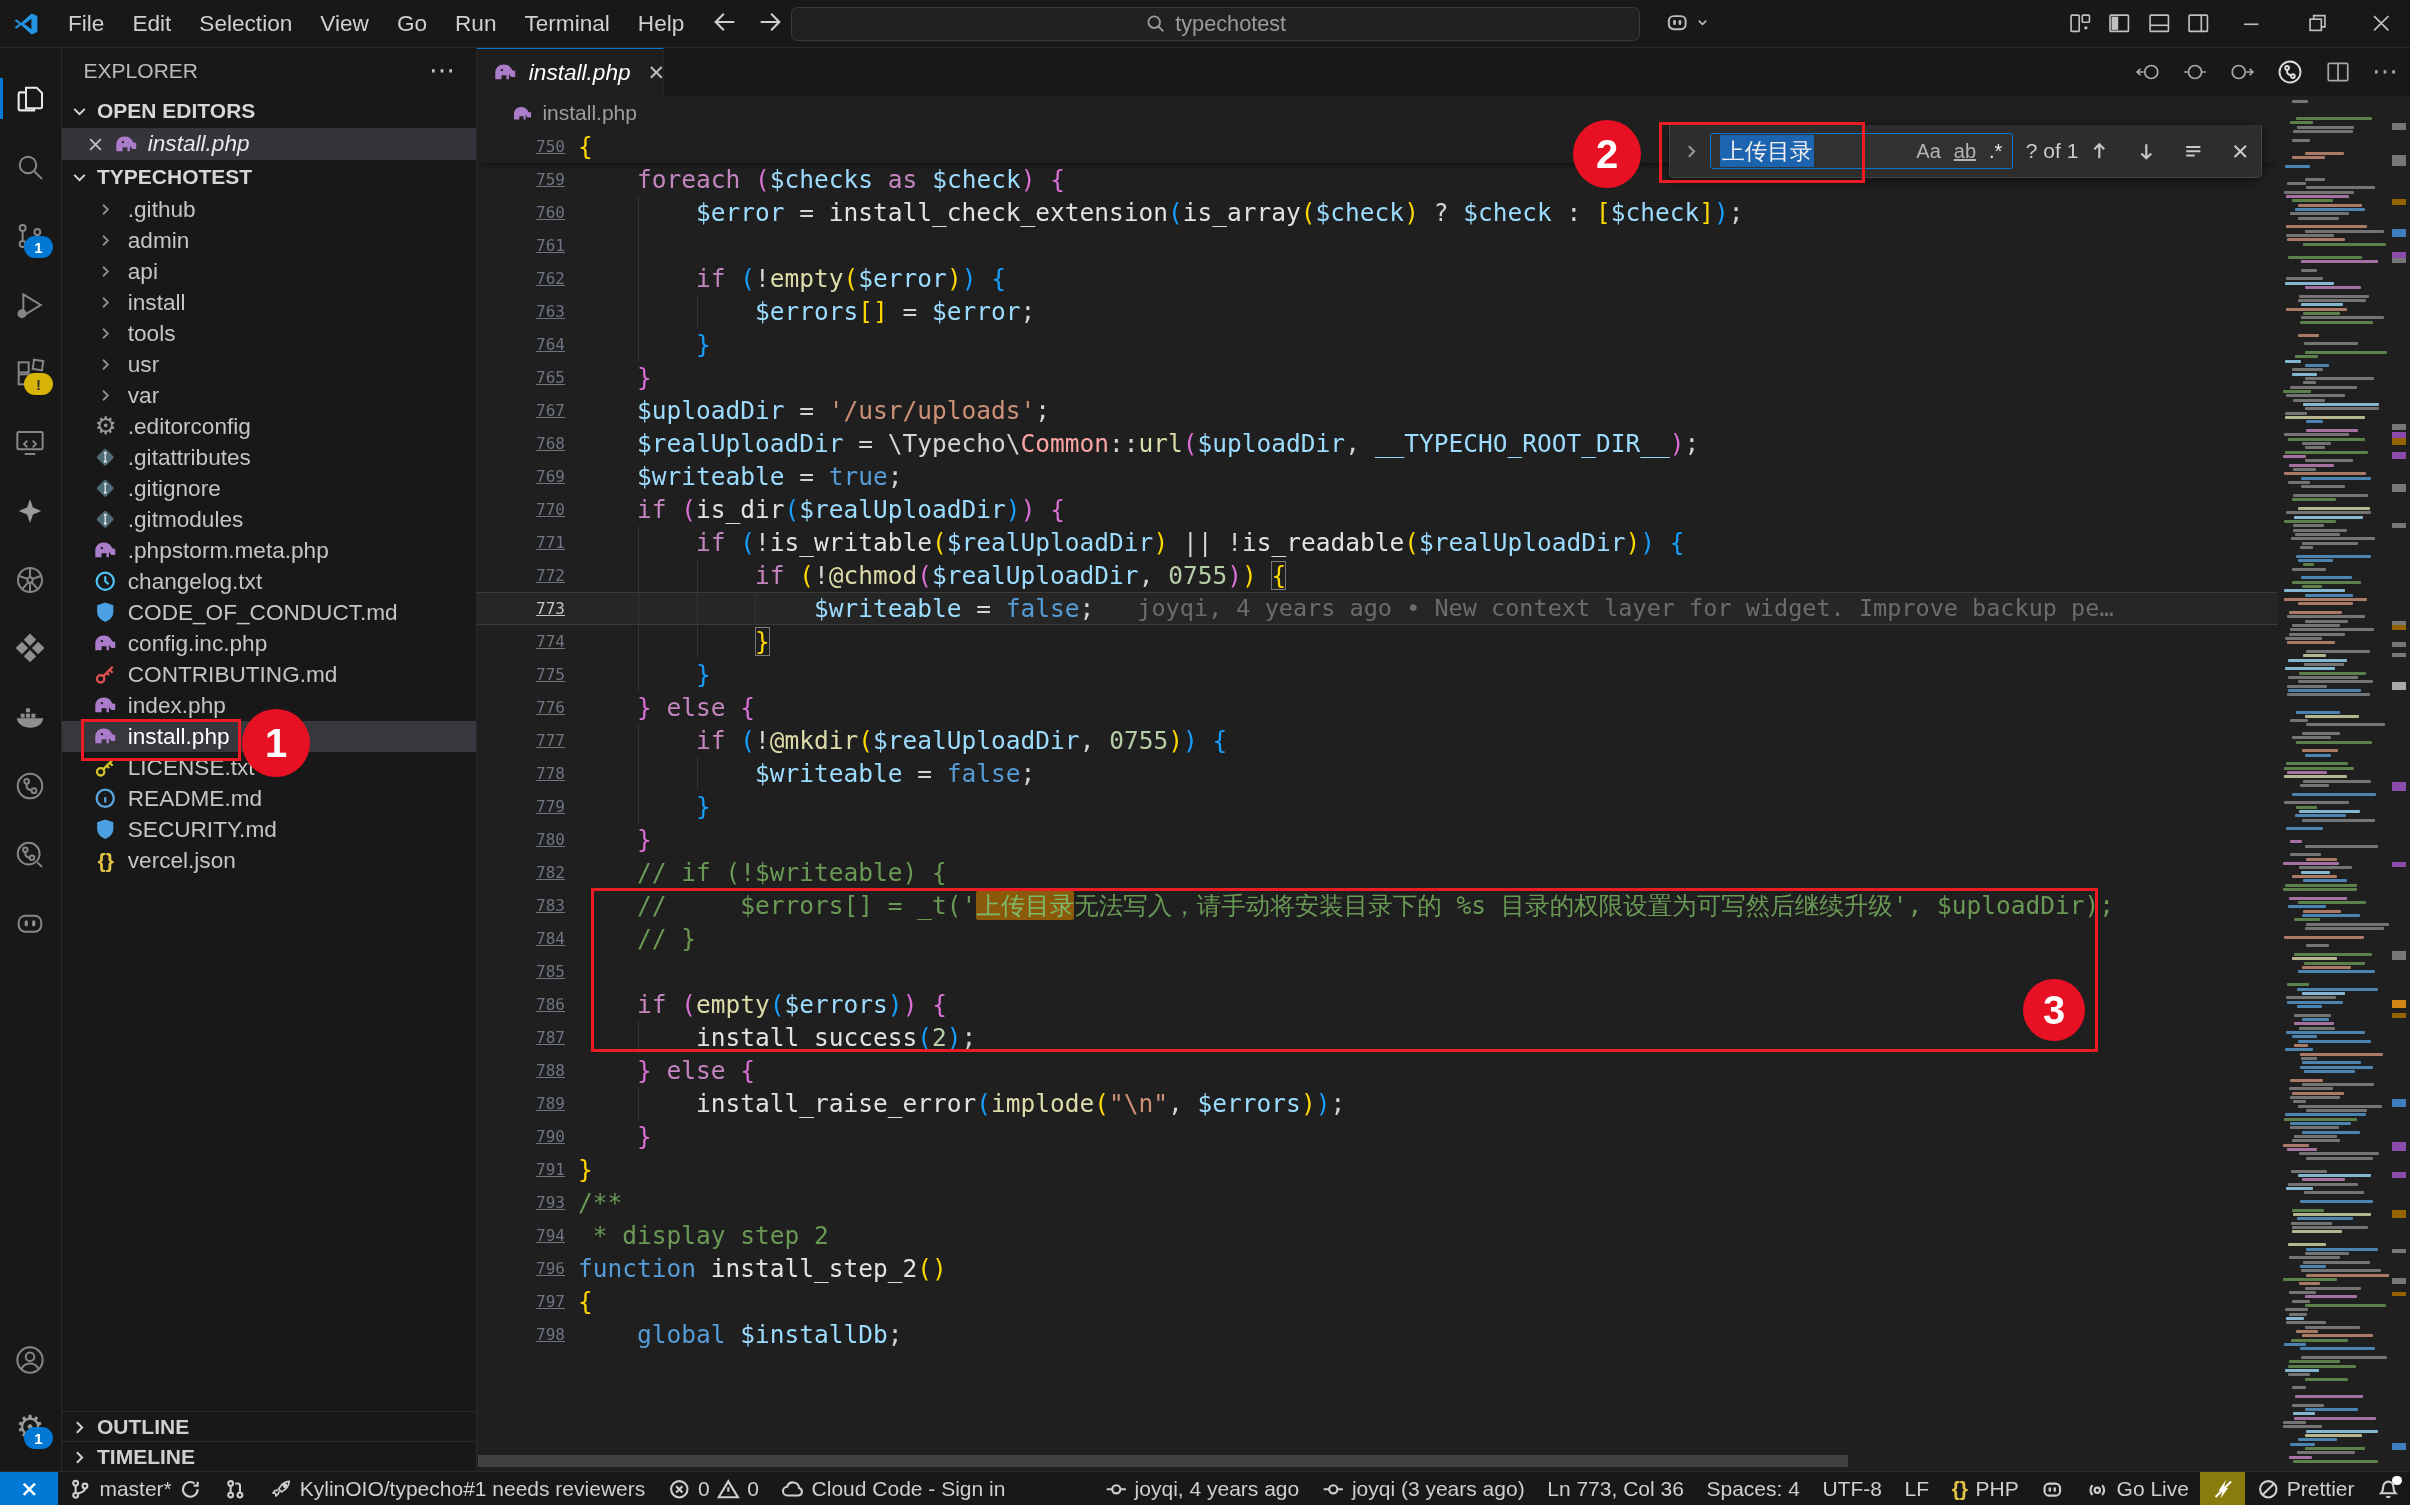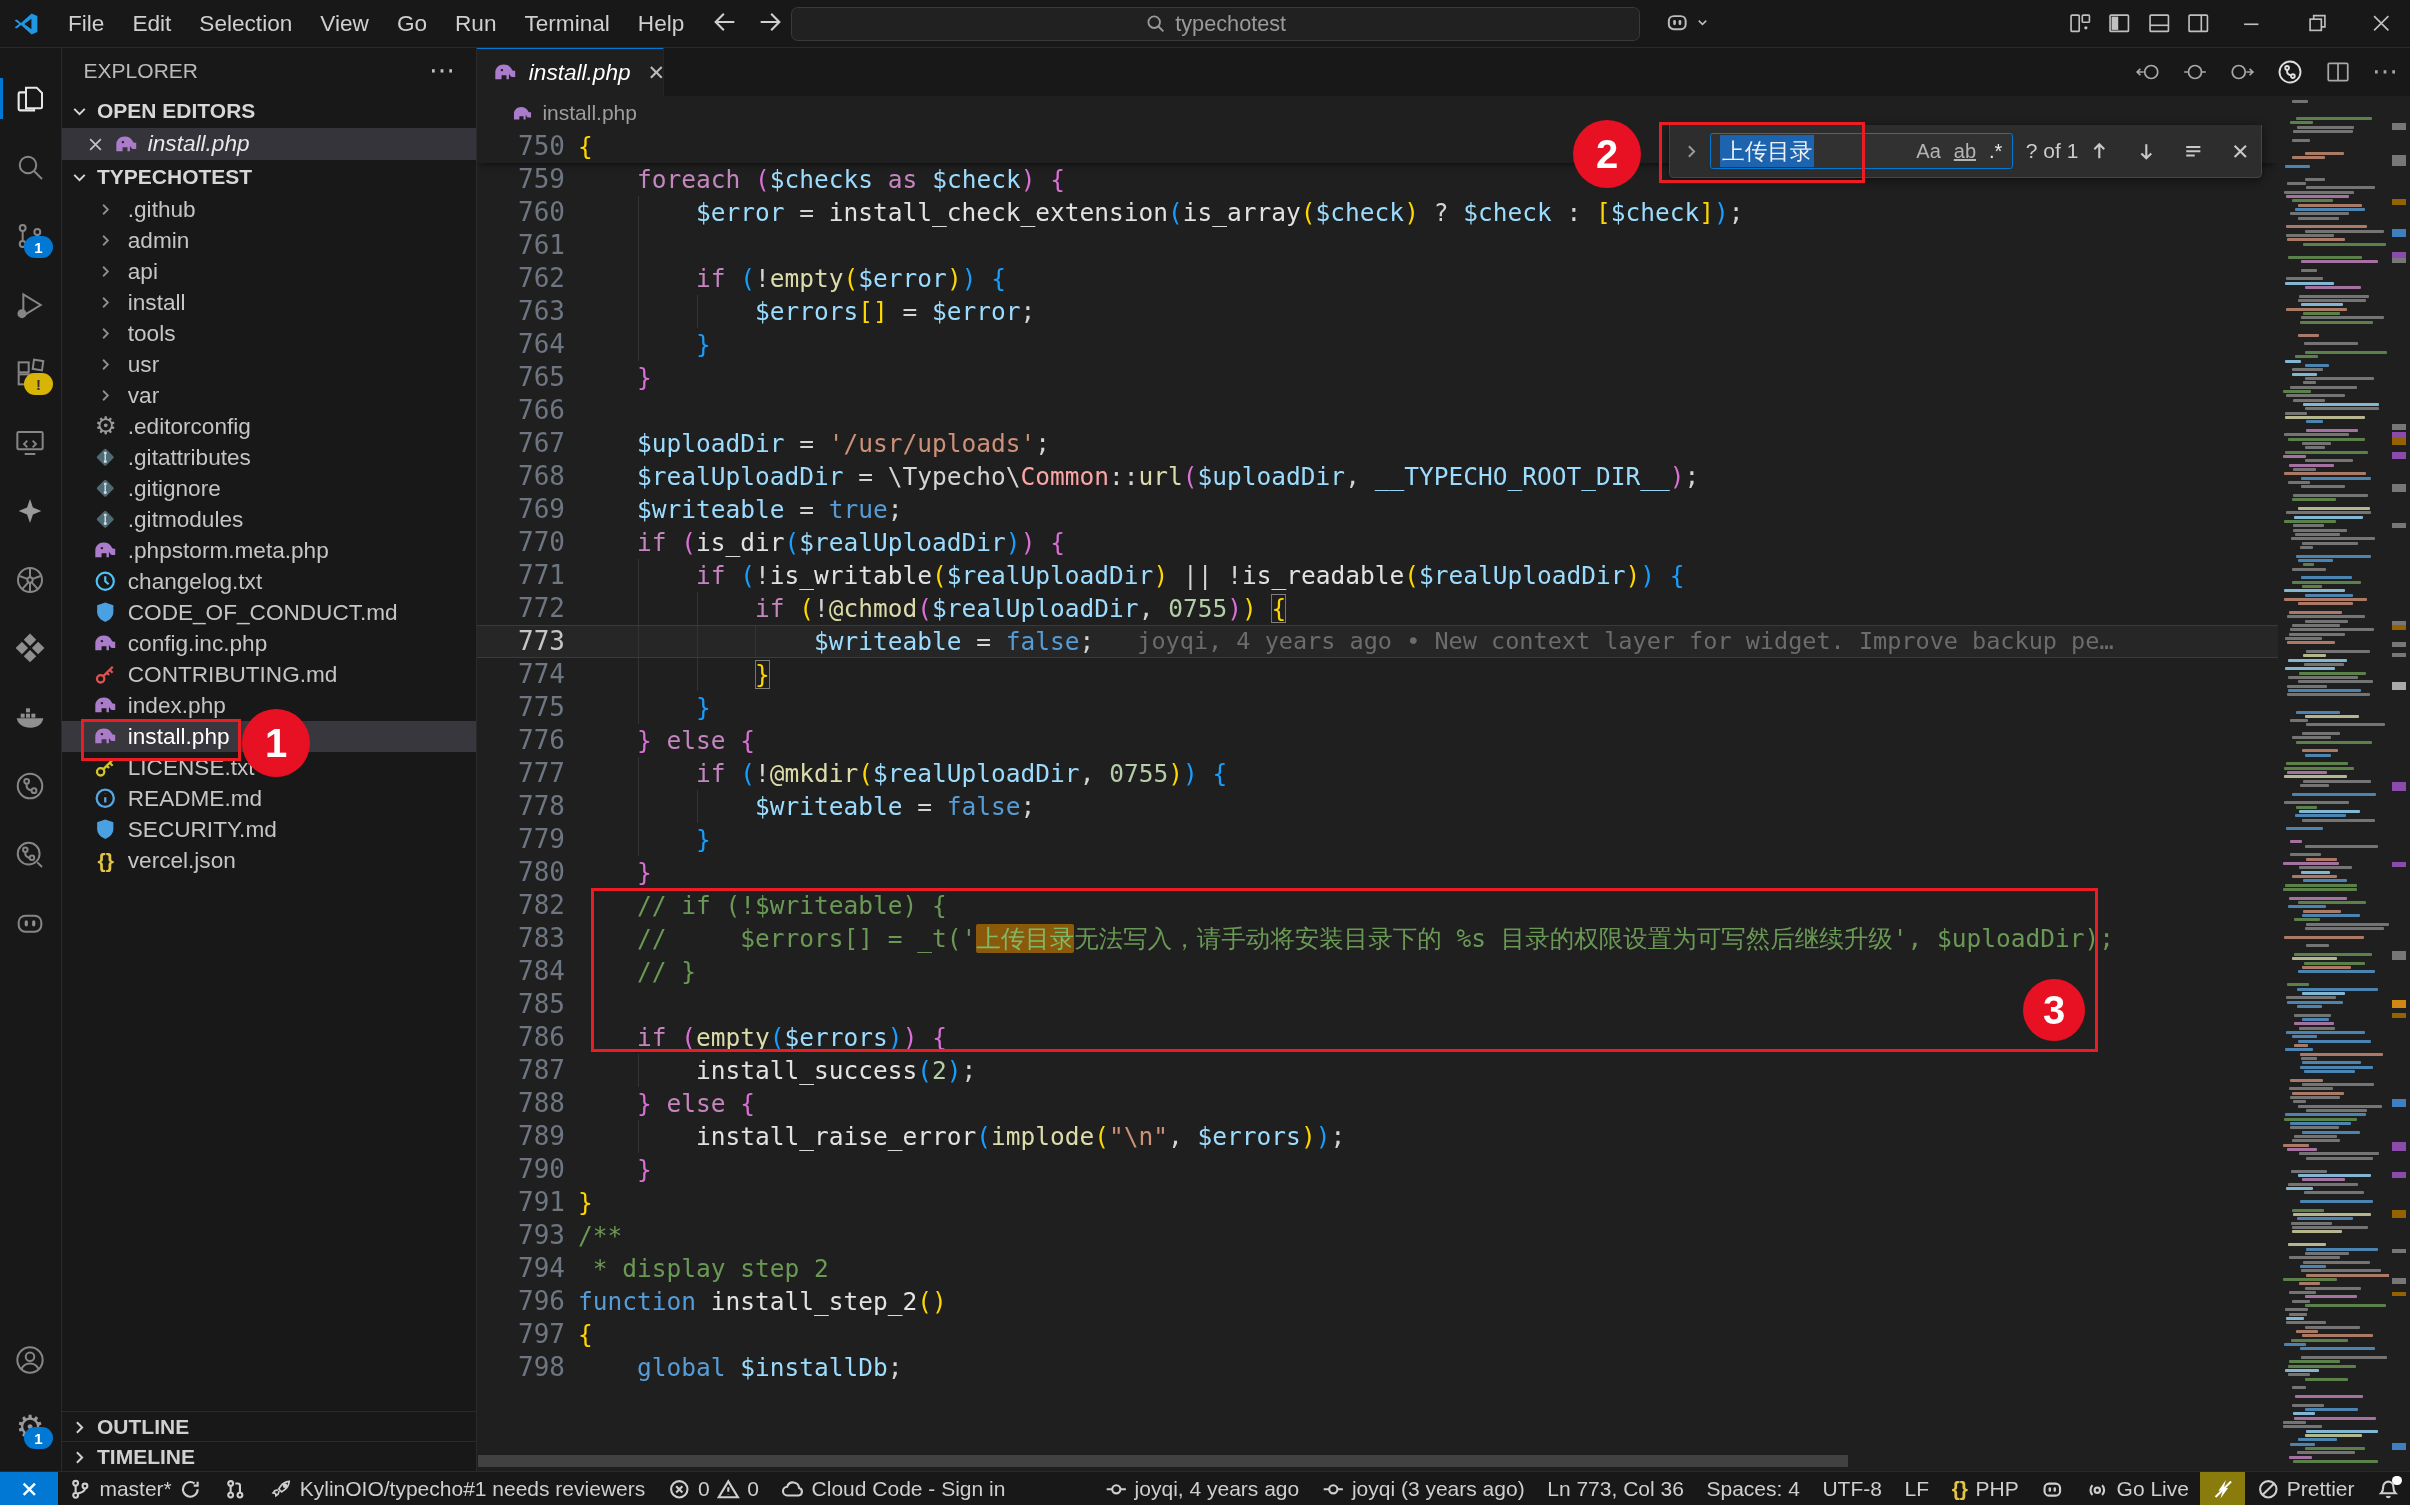--- a/index.html
+++ b/index.html
@@ -53,21 +53,21 @@
        border-right:0.9px solid #252525;display:flex;align-items:center;gap:11.3px;padding:0 13px 0 17px;box-sizing:border-box;}
   .tab .fname{font-style:italic;font-size:22.6px;color:#ffffff;}
   .tab .closex{color:#bbbbbb;font-size:21px;margin-left:5.6px;}
   .ed-actions{position:absolute;right:13px;top:0;height:49px;display:flex;align-items:center;gap:21px;color:#a8a8a8;}
   .breadcrumb{position:absolute;left:0;top:49px;right:132px;height:34px;display:flex;align-items:center;
               gap:9.4px;padding-left:36px;color:#9d9d9d;font-size:21px;background:#1f1f1f;}
   .code{position:absolute;left:0;top:83px;width:1802px;bottom:0;overflow:hidden;
         font-family:"DejaVu Sans Mono",monospace;font-size:24.5px;}
   .line{position:relative;height:33px;line-height:33px;display:flex;white-space:pre;}
   .line.sticky{box-shadow:0 4.7px 6.6px -3.8px rgba(0,0,0,.6);margin-bottom:0;}
-  .gutter{width:89px;padding-right:13px;text-align:right;color:#6e7681;font-size:26px;flex:none;box-sizing:content-box;}
+  .gutter{width:89px;padding-right:13px;text-align:right;color:#6e7681;font-size:16px;flex:none;box-sizing:content-box;text-decoration:underline;}
   .ltext{position:relative;}
   .guide{position:absolute;top:0;bottom:0;width:0.9px;background:#333333;}
   .line.cur{background:rgba(255,255,255,.035);border-top:0.9px solid #3a3a3a;border-bottom:0.9px solid #3a3a3a;
             height:31px;line-height:31px;}
   .line.cur .gutter{color:#c6c6c6;}
   .blame{color:#6c6c6c;padding-left:43px;font-size:23.5px;}
   .tk-pl{color:#d4d4d4}.tk-kw{color:#C586C0}.tk-kw2{color:#569CD6}.tk-var{color:#9CDCFE}
   .tk-fn{color:#DCDCAA}.tk-fnw{color:#e2e2e2}.tk-str{color:#CE9178}.tk-num{color:#B5CEA8}
   .tk-cls{color:#fca5a5}.tk-cmt{color:#6A9955}
   .tk-cmtm{color:#7dbb6a;background:#8a5a0a;border-radius:1.9px;}
@@ -616,21 +616,20 @@
     </div>
     <div class="code" id="codearea">
         <div class="line sticky"><span class="gutter">750</span><span class="ltext"><span class="tk-b1">{</span></span></div>
         <div class="line"><span class="gutter">759</span><span class="ltext"><span class="tk-pl">    </span><span class="tk-kw">foreach</span><span class="tk-pl"> </span><span class="tk-b2">(</span><span class="tk-var">$checks</span><span class="tk-pl"> </span><span class="tk-kw">as</span><span class="tk-pl"> </span><span class="tk-var">$check</span><span class="tk-b2">)</span><span class="tk-pl"> </span><span class="tk-b2">{</span></span></div>
         <div class="line"><span class="gutter">760</span><span class="guide" style="left: 162px;"></span><span class="ltext"><span class="tk-pl">        </span><span class="tk-var">$error</span><span class="tk-pl"> = </span><span class="tk-fnw">install_check_extension</span><span class="tk-b3">(</span><span class="tk-fnw">is_array</span><span class="tk-b1">(</span><span class="tk-var">$check</span><span class="tk-b1">)</span><span class="tk-pl"> ? </span><span class="tk-var">$check</span><span class="tk-pl"> : </span><span class="tk-b1">[</span><span class="tk-var">$check</span><span class="tk-b1">]</span><span class="tk-b3">)</span><span class="tk-pl">;</span></span></div>
         <div class="line"><span class="gutter">761</span><span class="guide" style="left: 162px;"></span><span class="ltext"></span></div>
         <div class="line"><span class="gutter">762</span><span class="guide" style="left: 162px;"></span><span class="ltext"><span class="tk-pl">        </span><span class="tk-kw">if</span><span class="tk-pl"> </span><span class="tk-b3">(</span><span class="tk-pl">!</span><span class="tk-fn">empty</span><span class="tk-b1">(</span><span class="tk-var">$error</span><span class="tk-b1">)</span><span class="tk-b3">)</span><span class="tk-pl"> </span><span class="tk-b3">{</span></span></div>
         <div class="line"><span class="gutter">763</span><span class="guide" style="left: 162px;"></span><span class="guide" style="left: 221px;"></span><span class="ltext"><span class="tk-pl">            </span><span class="tk-var">$errors</span><span class="tk-b1">[]</span><span class="tk-pl"> = </span><span class="tk-var">$error</span><span class="tk-pl">;</span></span></div>
         <div class="line"><span class="gutter">764</span><span class="guide" style="left: 162px;"></span><span class="ltext"><span class="tk-pl">        </span><span class="tk-b3">}</span></span></div>
         <div class="line"><span class="gutter">765</span><span class="ltext"><span class="tk-pl">    </span><span class="tk-b2">}</span></span></div>
-        <div class="line"><span class="gutter">766</span><span class="ltext"></span></div>
         <div class="line"><span class="gutter">767</span><span class="ltext"><span class="tk-pl">    </span><span class="tk-var">$uploadDir</span><span class="tk-pl"> = </span><span class="tk-str">'/usr/uploads'</span><span class="tk-pl">;</span></span></div>
         <div class="line"><span class="gutter">768</span><span class="ltext"><span class="tk-pl">    </span><span class="tk-var">$realUploadDir</span><span class="tk-pl"> = \Typecho\</span><span class="tk-cls">Common</span><span class="tk-pl">::</span><span class="tk-fn">url</span><span class="tk-b2">(</span><span class="tk-var">$uploadDir</span><span class="tk-pl">, </span><span class="tk-var">__TYPECHO_ROOT_DIR__</span><span class="tk-b2">)</span><span class="tk-pl">;</span></span></div>
         <div class="line"><span class="gutter">769</span><span class="ltext"><span class="tk-pl">    </span><span class="tk-var">$writeable</span><span class="tk-pl"> = </span><span class="tk-kw2">true</span><span class="tk-pl">;</span></span></div>
         <div class="line"><span class="gutter">770</span><span class="ltext"><span class="tk-pl">    </span><span class="tk-kw">if</span><span class="tk-pl"> </span><span class="tk-b2">(</span><span class="tk-fnw">is_dir</span><span class="tk-b3">(</span><span class="tk-var">$realUploadDir</span><span class="tk-b3">)</span><span class="tk-b2">)</span><span class="tk-pl"> </span><span class="tk-b2">{</span></span></div>
         <div class="line"><span class="gutter">771</span><span class="guide" style="left: 162px;"></span><span class="ltext"><span class="tk-pl">        </span><span class="tk-kw">if</span><span class="tk-pl"> </span><span class="tk-b3">(</span><span class="tk-pl">!</span><span class="tk-fnw">is_writable</span><span class="tk-b1">(</span><span class="tk-var">$realUploadDir</span><span class="tk-b1">)</span><span class="tk-pl"> || !</span><span class="tk-fnw">is_readable</span><span class="tk-b1">(</span><span class="tk-var">$realUploadDir</span><span class="tk-b1">)</span><span class="tk-b3">)</span><span class="tk-pl"> </span><span class="tk-b3">{</span></span></div>
         <div class="line"><span class="gutter">772</span><span class="guide" style="left: 162px;"></span><span class="guide" style="left: 221px;"></span><span class="ltext"><span class="tk-pl">            </span><span class="tk-kw">if</span><span class="tk-pl"> </span><span class="tk-b1">(</span><span class="tk-pl">!</span><span class="tk-fn">@chmod</span><span class="tk-b2">(</span><span class="tk-var">$realUploadDir</span><span class="tk-pl">, </span><span class="tk-num">0755</span><span class="tk-b2">)</span><span class="tk-b1">)</span><span class="tk-pl"> </span><span class="tk-b1x">{</span></span></div>
         <div class="line cur"><span class="gutter">773</span><span class="guide" style="left: 162px;"></span><span class="guide" style="left: 221px;"></span><span class="guide" style="left: 279px;"></span><span class="ltext"><span class="tk-pl">                </span><span class="tk-var">$writeable</span><span class="tk-pl"> = </span><span class="tk-kw2">false</span><span class="tk-pl">;</span></span><span class="blame">joyqi, 4 years ago • New context layer for widget. Improve backup pe…</span></div>
         <div class="line"><span class="gutter">774</span><span class="guide" style="left: 162px;"></span><span class="guide" style="left: 221px;"></span><span class="ltext"><span class="tk-pl">            </span><span class="tk-b1x">}</span></span></div>
         <div class="line"><span class="gutter">775</span><span class="guide" style="left: 162px;"></span><span class="ltext"><span class="tk-pl">        </span><span class="tk-b3">}</span></span></div>
         <div class="line"><span class="gutter">776</span><span class="ltext"><span class="tk-pl">    </span><span class="tk-b2">}</span><span class="tk-pl"> </span><span class="tk-kw">else</span><span class="tk-pl"> </span><span class="tk-b2">{</span></span></div>

